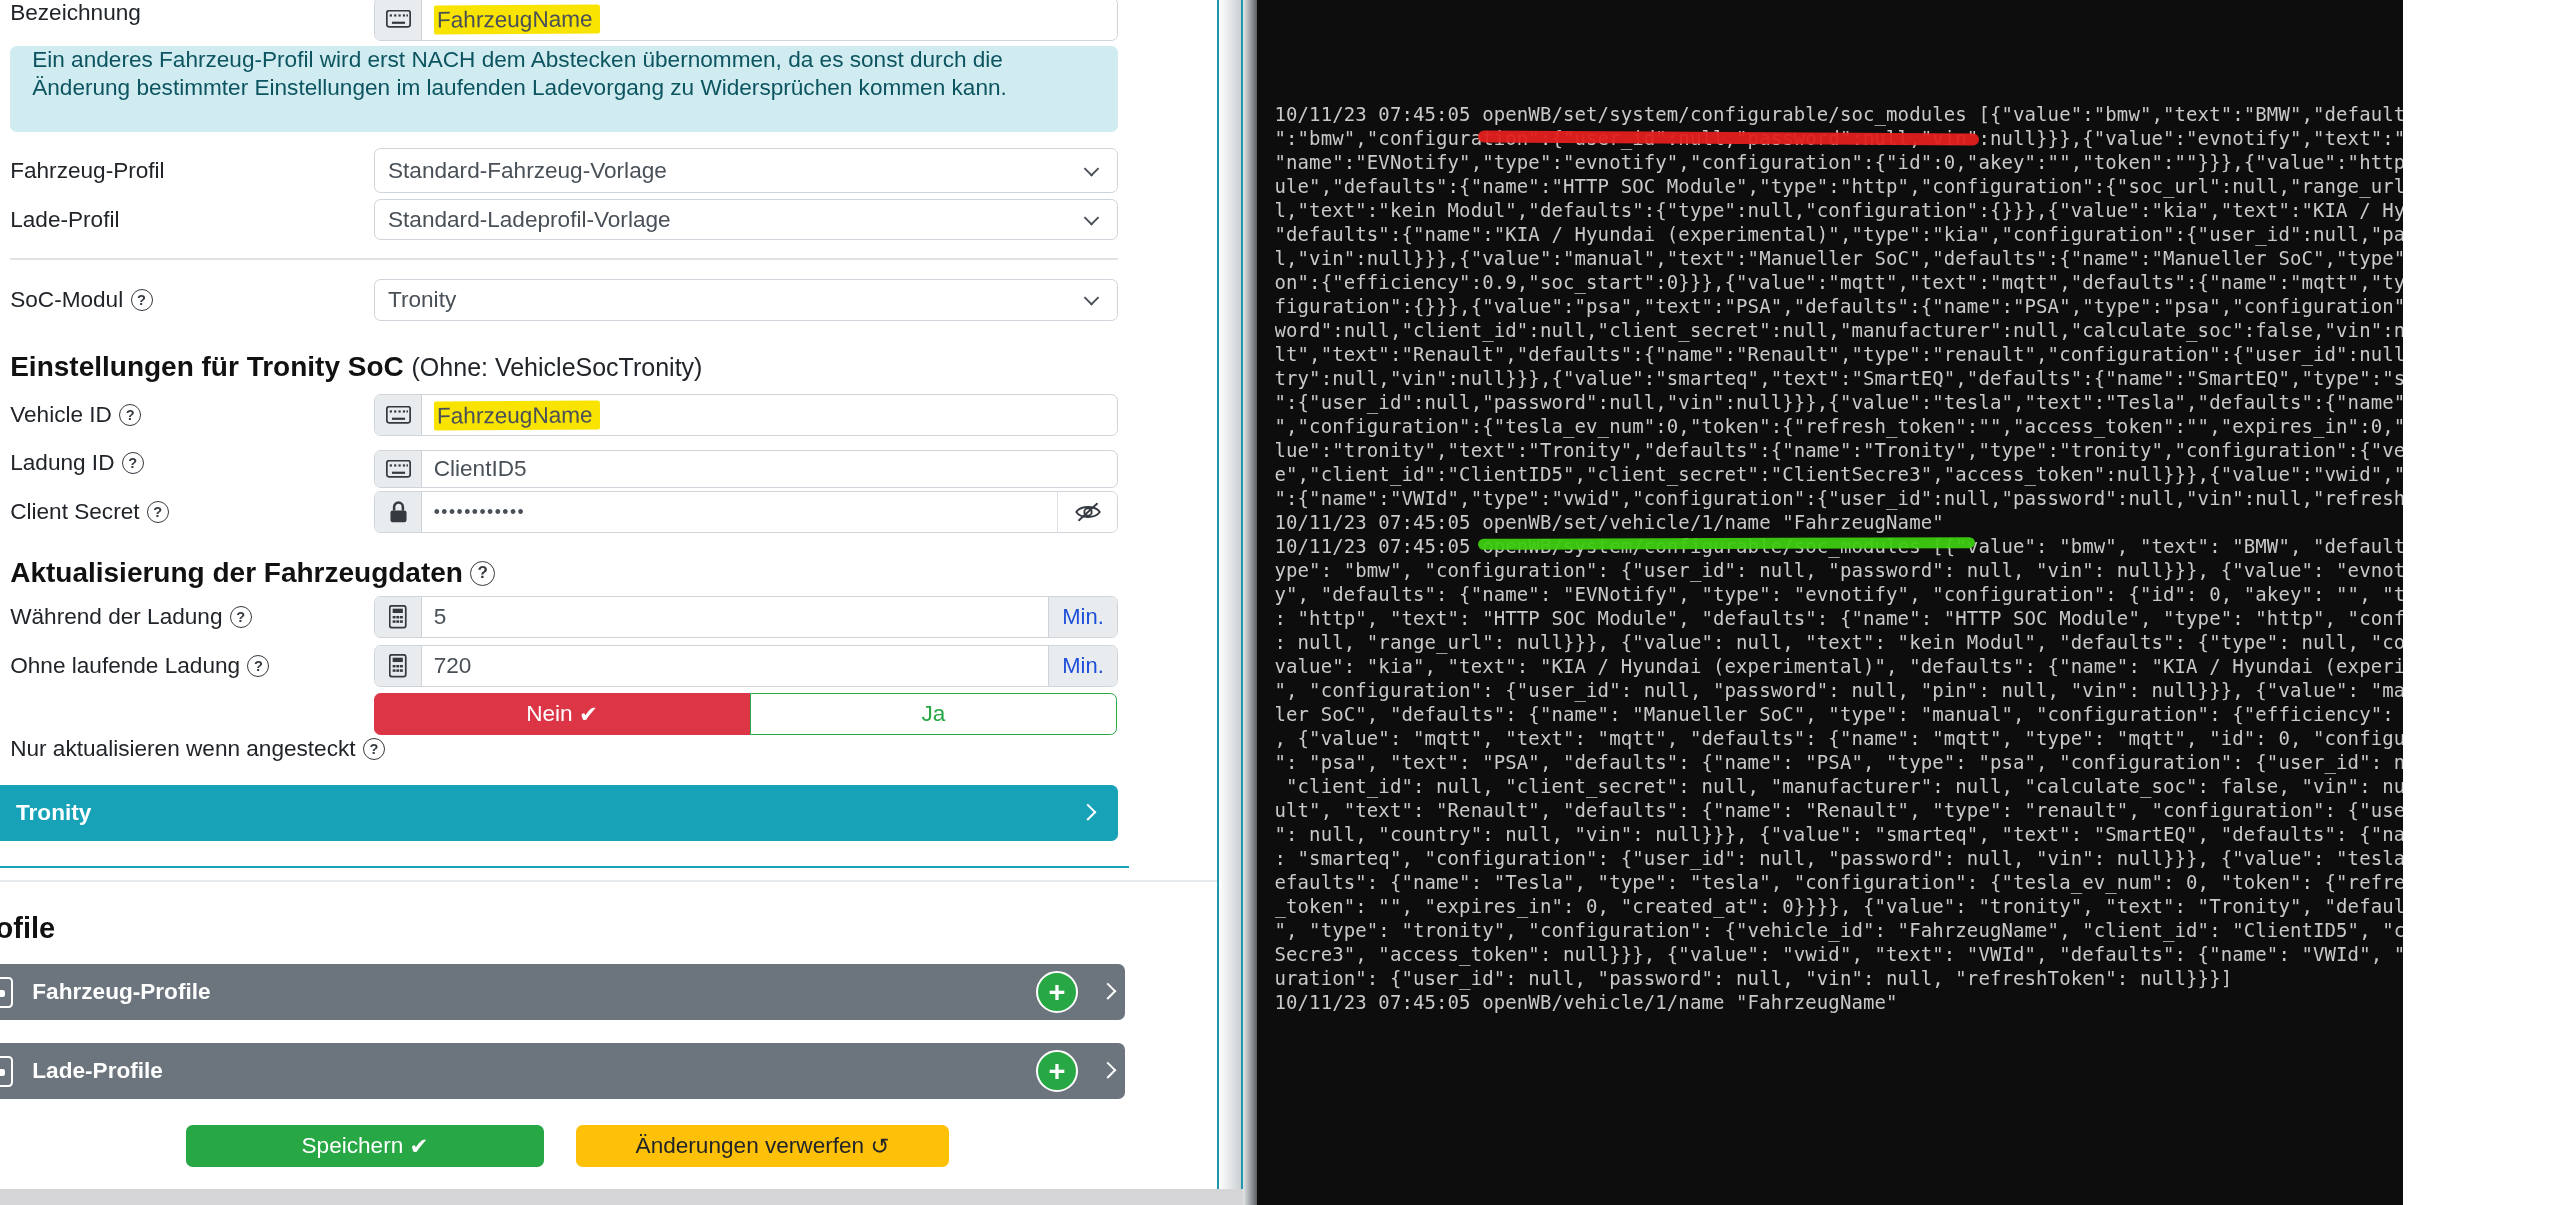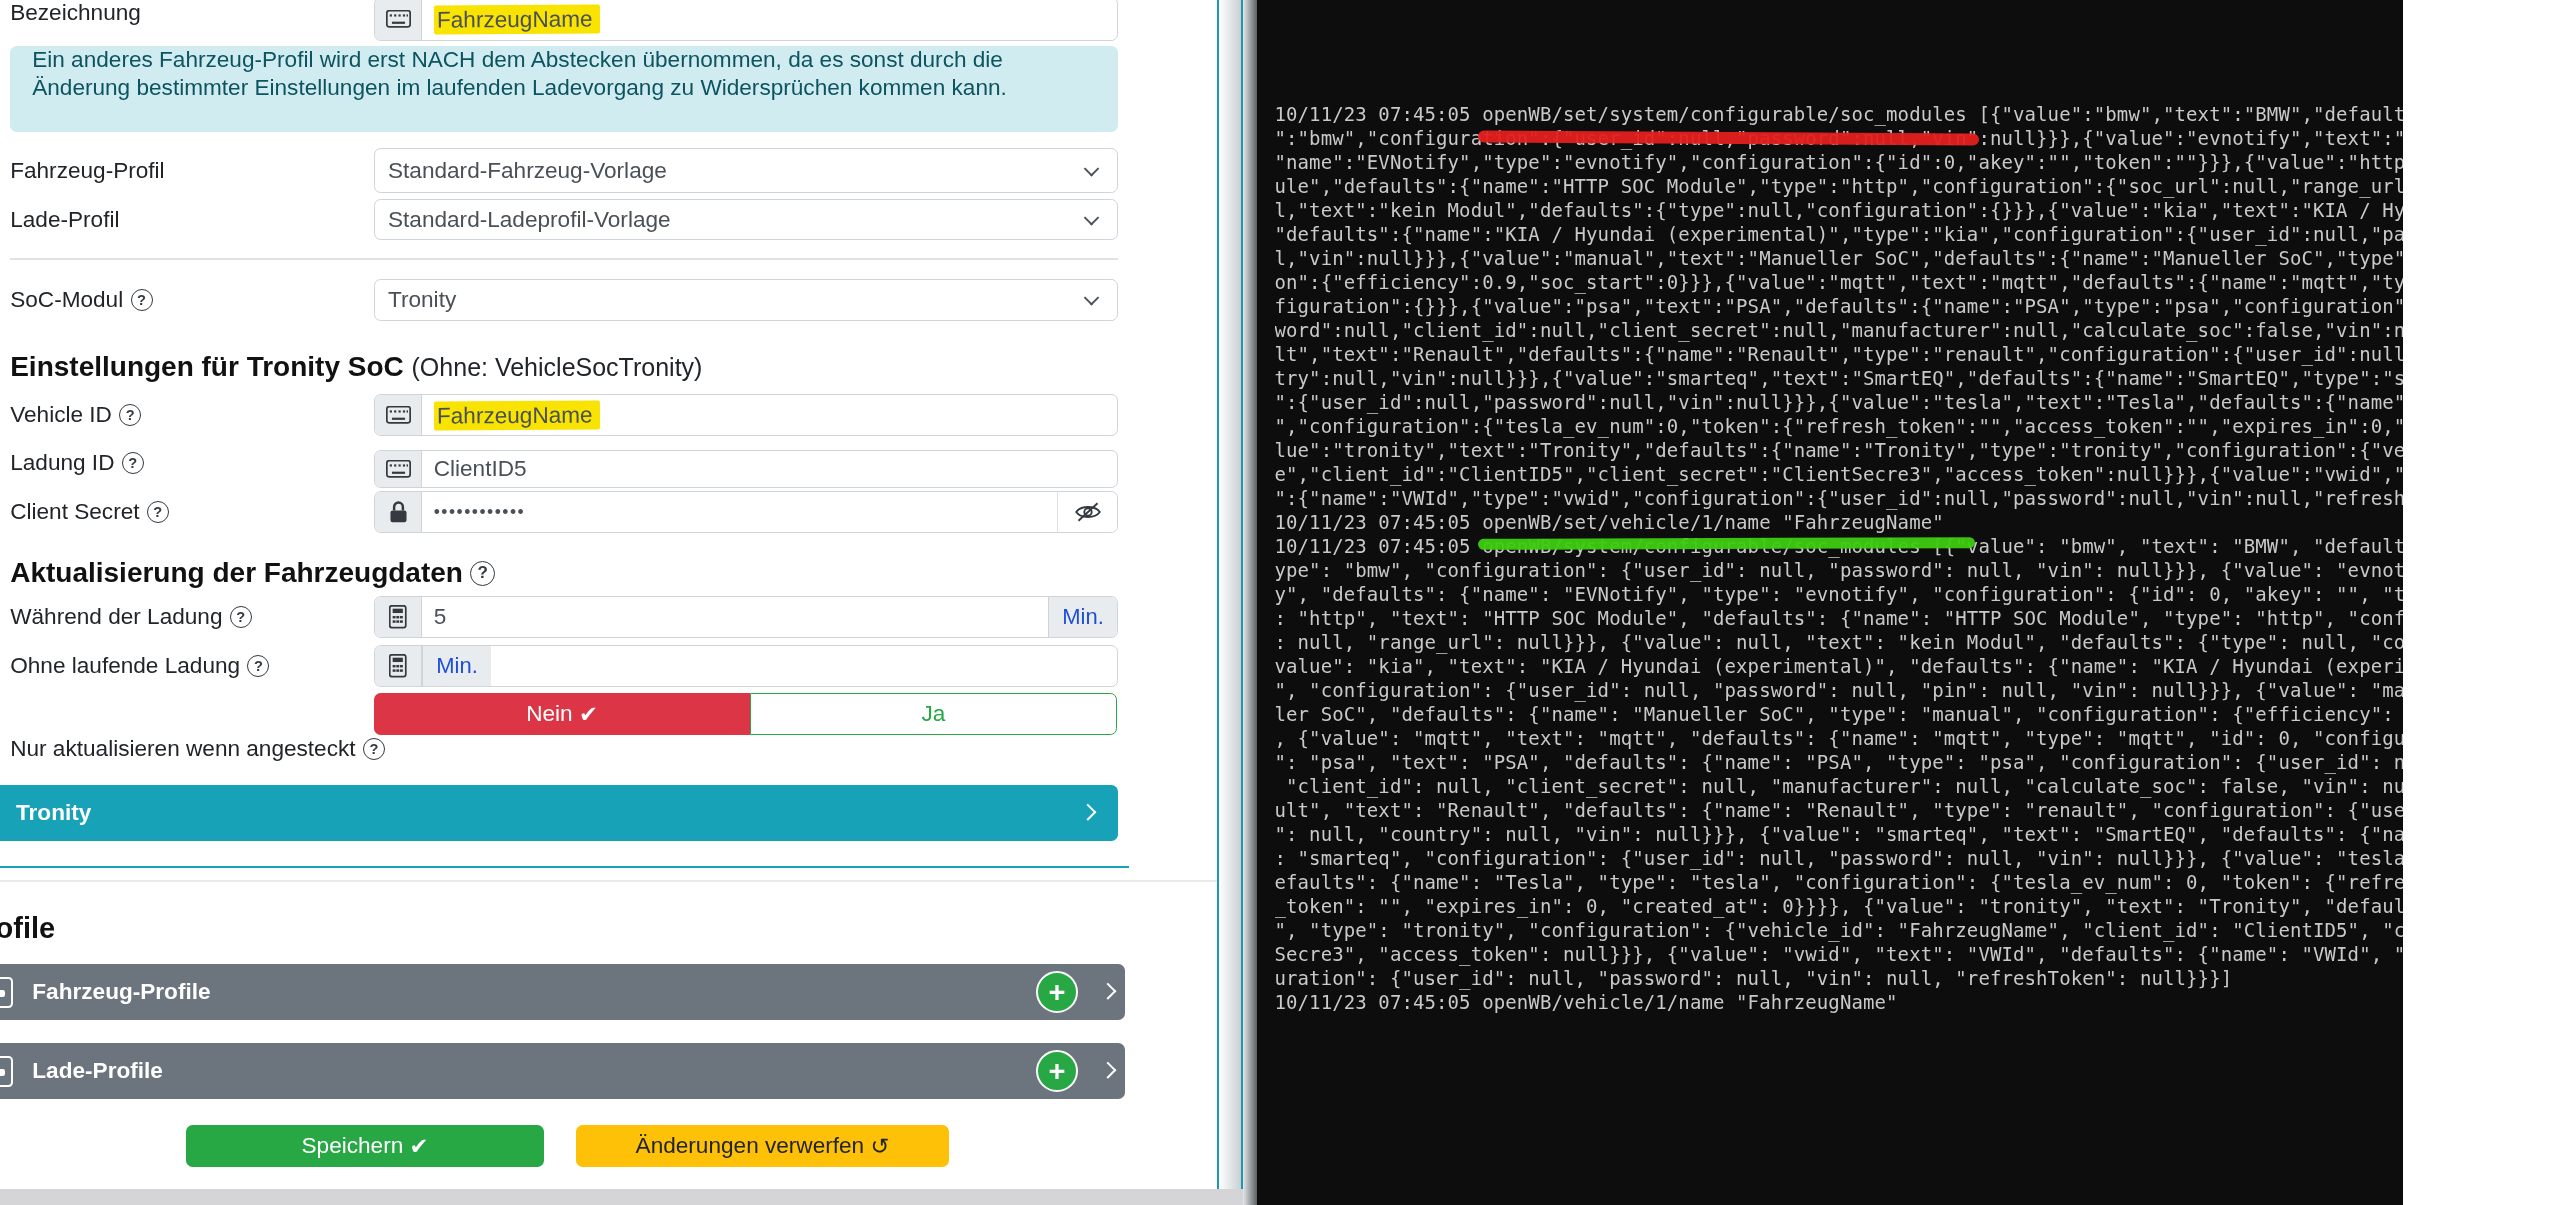--- a/index.html
+++ b/index.html
@@ -256,20 +256,21 @@
             <rect x="1" y="1" width="22" height="30" rx="3" fill="none" stroke="#343a40" stroke-width="2.4"></rect>
             <rect x="5" y="5" width="14" height="6" fill="#343a40"></rect>
             <rect x="5" y="15" width="4" height="3.4" fill="#343a40"></rect>
             <rect x="10" y="15" width="4" height="3.4" fill="#343a40"></rect>
             <rect x="15" y="15" width="4" height="3.4" fill="#343a40"></rect>
             <rect x="5" y="21" width="4" height="3.4" fill="#343a40"></rect>
             <rect x="10" y="21" width="4" height="3.4" fill="#343a40"></rect>
             <rect x="15" y="21" width="4" height="3.4" fill="#343a40"></rect>
           </svg>
       </span>
+      <span class="ival">720</span>
       <span class="sfx">Min.</span>
     </div>
 
     <div class="lbl" style="top:728px; height:42px;">
       <span>Nur aktualisieren wenn angesteckt</span>
       <span class="qmark">?</span>
     </div>
     <div class="tglno" style="top: 693px; height: 42px; background: rgb(220, 53, 69);">
       <span>Nein</span>&nbsp;
       <span>✔</span>

